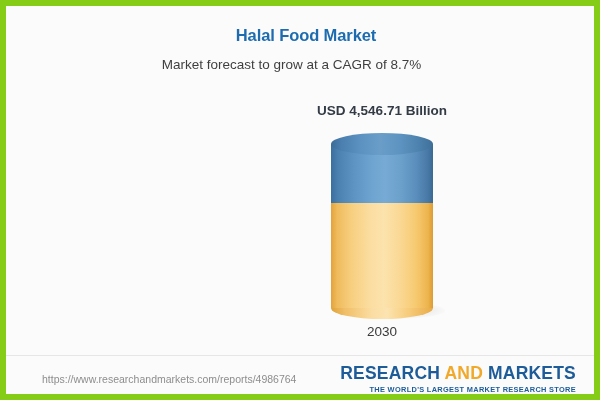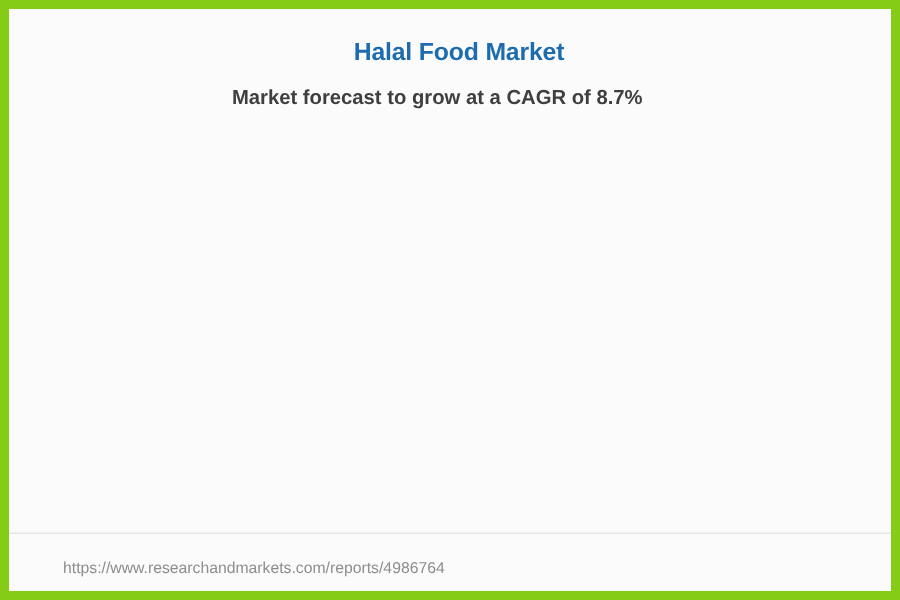--- a/index.html
+++ b/index.html
@@ -30,21 +30,21 @@
     color: #1d6cb0;
     letter-spacing: -0.1px;
   }
   #chart-subtitle {
     position: absolute;
     top: 51px;
     left: 0;
     width: 571px;
     text-align: center;
     font-size: 13.5px;
-    font-weight: bold;
+    font-weight: normal;
     color: #3f3f3f;
   }
 
   
   #plot {
     position: absolute;
     left: 0;
     top: 0;
     width: 600px;
     height: 348px;
@@ -212,21 +212,44 @@
 
 <div id="page">
 
   <div id="chart-title">Halal Food Market</div>
 
   <div id="chart-subtitle">Market forecast to grow at a CAGR of 8.7%</div>
 
   <div id="plot">
 
 
+    <div class="bar-group" style="left:325px; width:102px; height:348px;">
+
+      <div class="bar-label" style="top:97px;">USD 4,546.71 Billion</div>
+
+      <div class="cyl-shadow" style="left:6px; width:108px; height:17px; top:296px;"></div>
+
+      <div class="cyl" style="top:127px; width:102px; height:180px;">
+
+        <div class="cyl-bottom yellow" style="top:164px; height:22px;"></div>
+        <div class="cyl-body yellow" style="top:69px; height:106px;"></div>
+
+        <div class="cyl-body blue" style="top:11px; height:59px;"></div>
+        <div class="cyl-top blue" style="top:0px; height:22px;"></div>
+      </div>
+
+      <div class="cat-label" style="top:318px;">2030</div>
+    </div>
 
   </div>
 
   <div id="footer-divider"></div>
 
   <a id="footer-url" href="#" style="text-decoration:none;text-align:center;">https://www.researchandmarkets.com/reports/4986764</a>
 
+  <div id="logo">
+    <div id="logo-main">
+      <span>RESEARCH</span><span> </span><span class="word-and">AND</span><span> </span><span>MARKETS</span>
+    </div>
+    <div id="logo-tag">THE WORLD'S LARGEST MARKET RESEARCH STORE</div>
+  </div>
 
 </div>
 
 </body></html>

